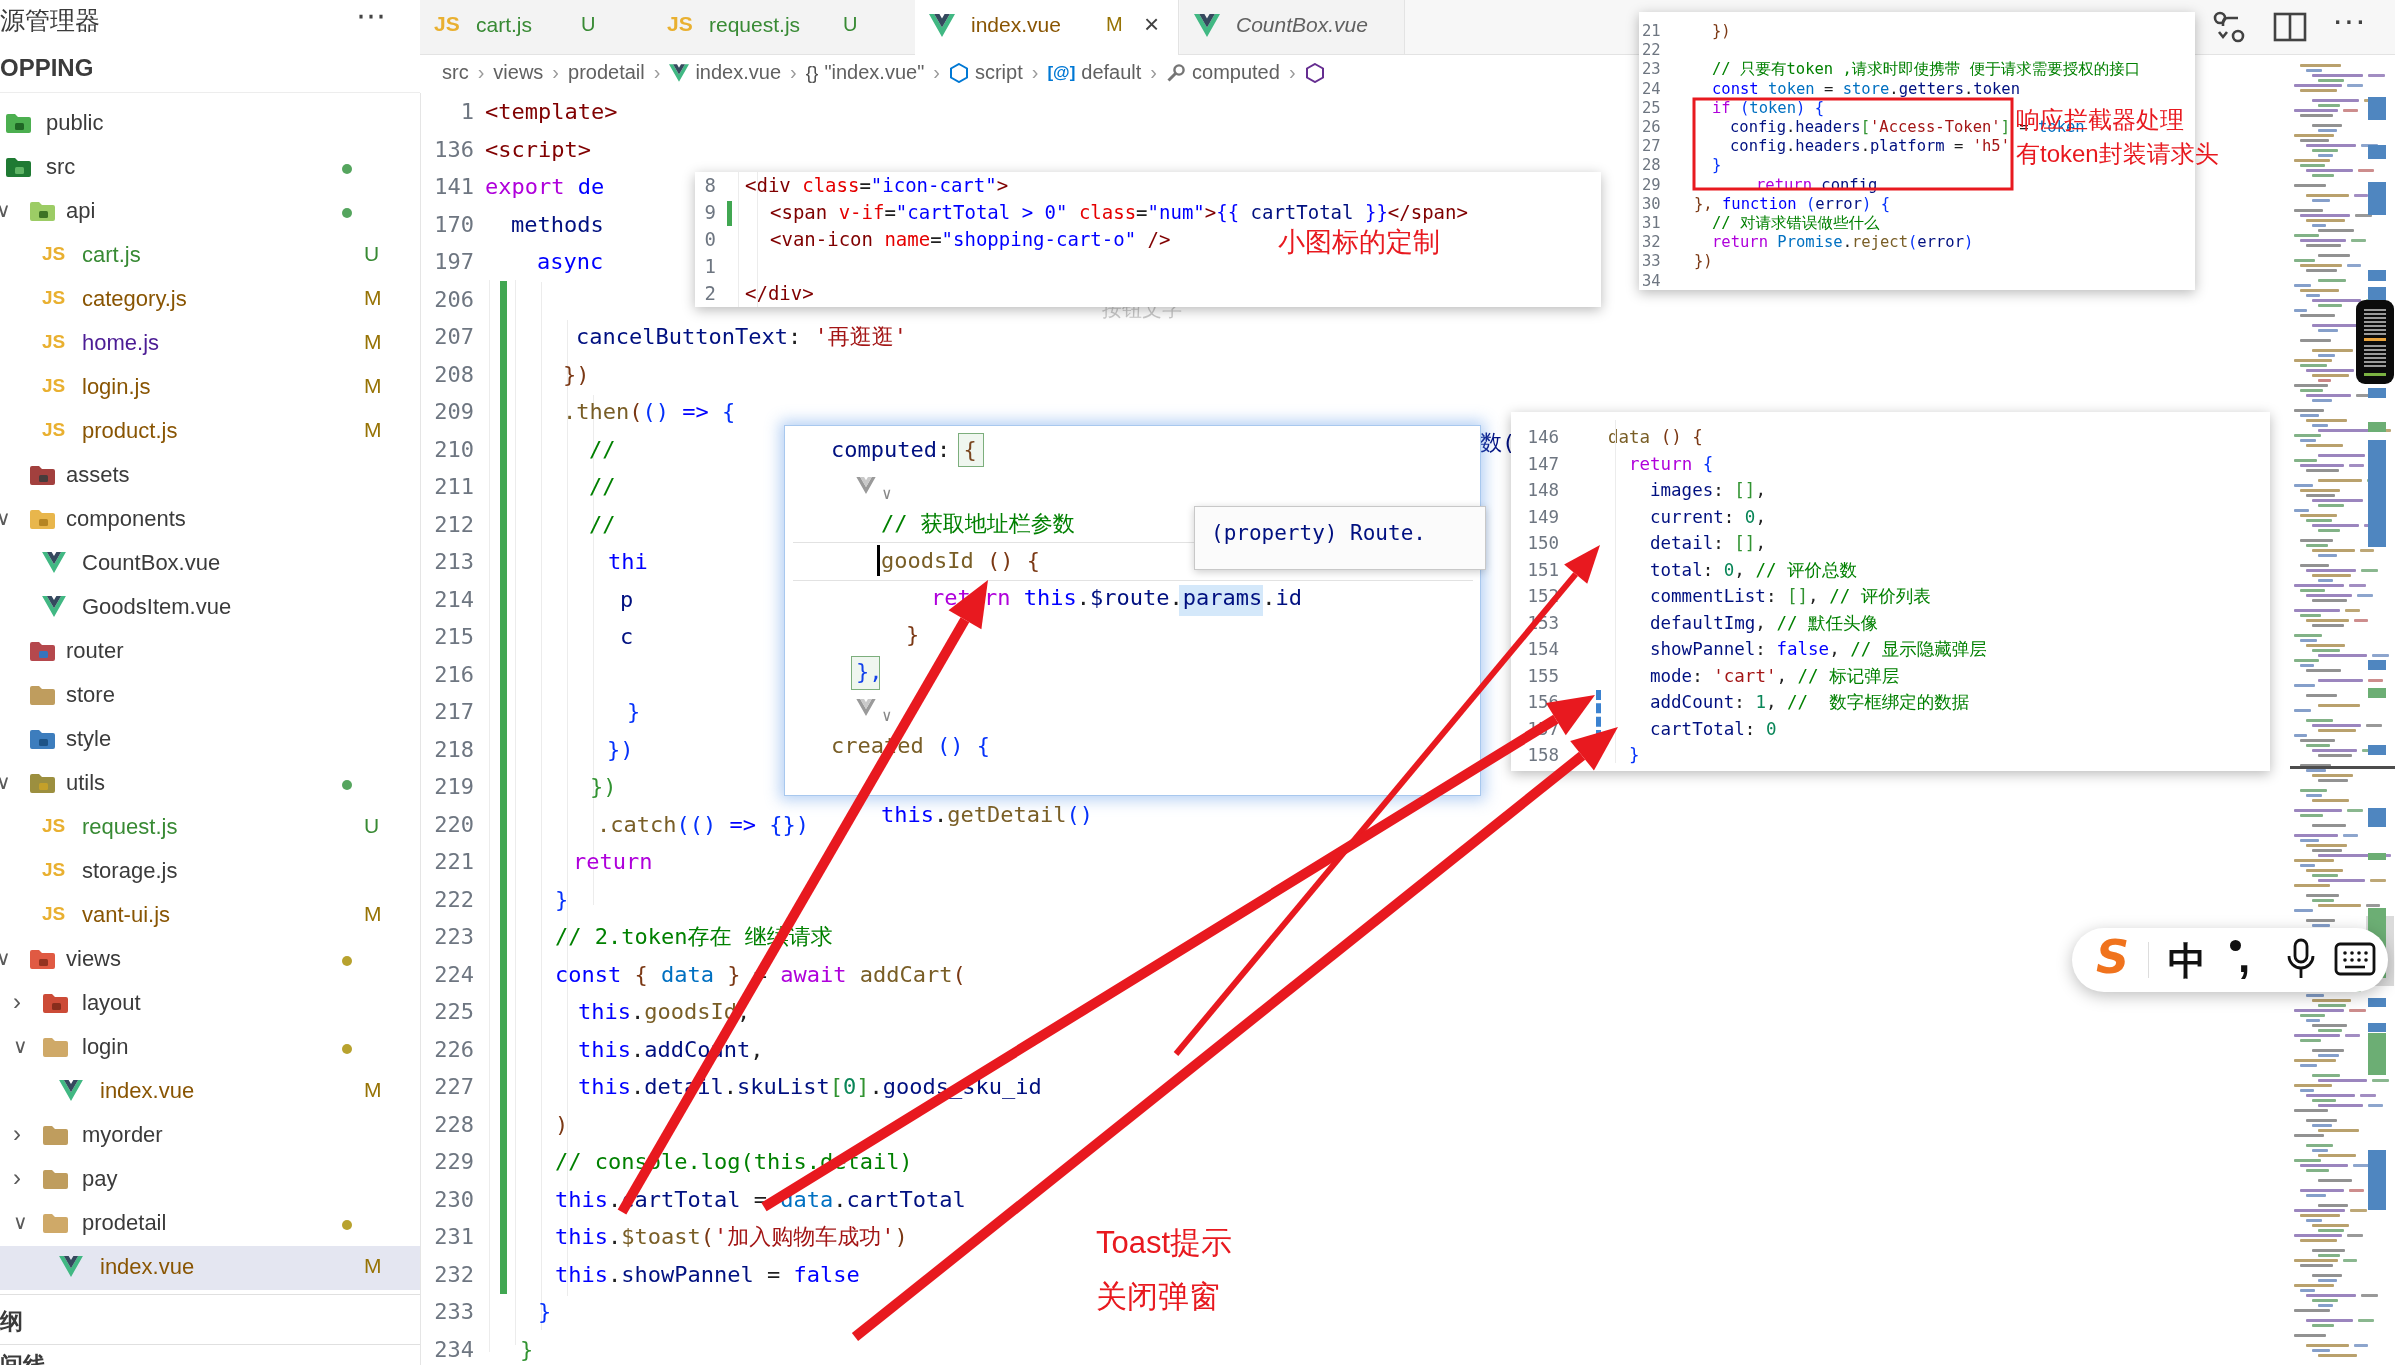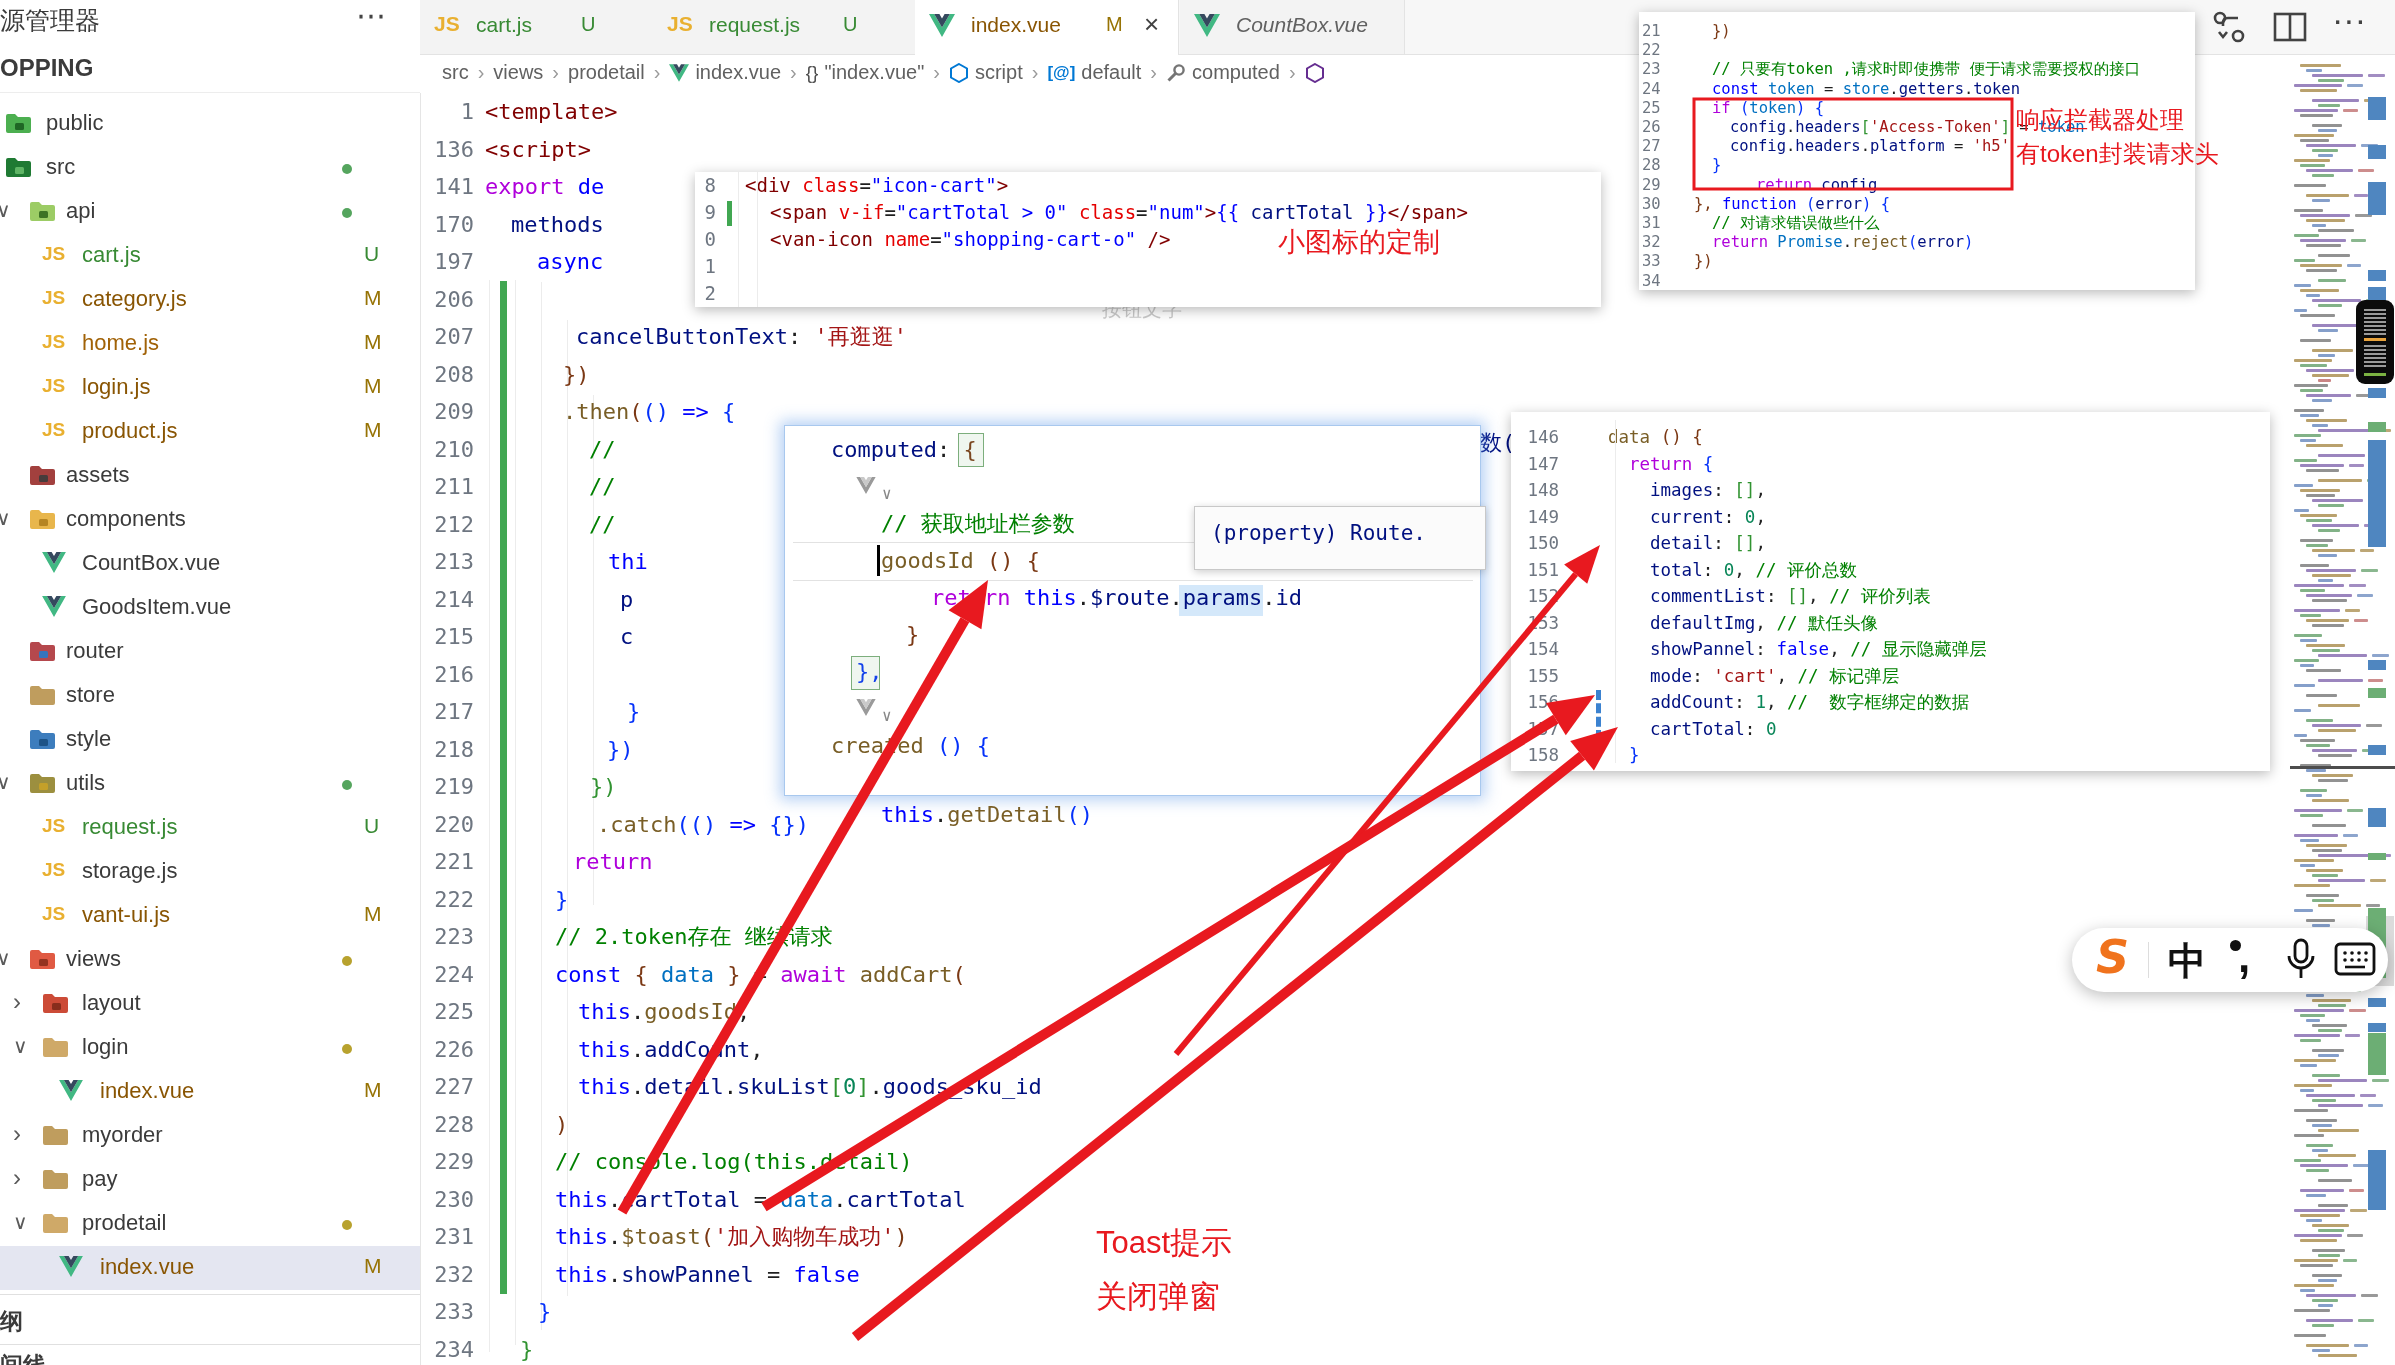--- a/index.html
+++ b/index.html
@@ -94,21 +94,21 @@
           <div class="lbl" style="left: 82px; color: rgb(56, 138, 52);">cart.js</div>
           <div class="badge" style="color: rgb(56, 138, 52);">U</div>
         </div>
         <div class="trow" style="top: 278px;">
           <div class="abs jsic" style="left: 42px; top: 9px;">JS</div>
           <div class="lbl" style="left: 82px; color: rgb(137, 85, 3);">category.js</div>
           <div class="badge" style="color: rgb(151, 115, 5);">M</div>
         </div>
         <div class="trow" style="top: 322px;">
           <div class="abs jsic" style="left: 42px; top: 9px;">JS</div>
-          <div class="lbl" style="left: 82px; color: #a16207;">home.js</div>
+          <div class="lbl" style="left: 82px; color: #4c1d95;">home.js</div>
           <div class="badge" style="color: rgb(151, 115, 5);">M</div>
         </div>
         <div class="trow" style="top: 366px;">
           <div class="abs jsic" style="left: 42px; top: 9px;">JS</div>
           <div class="lbl" style="left: 82px; color: rgb(137, 85, 3);">login.js</div>
           <div class="badge" style="color: rgb(151, 115, 5);">M</div>
         </div>
         <div class="trow" style="top: 410px;">
           <div class="abs jsic" style="left: 42px; top: 9px;">JS</div>
           <div class="lbl" style="left: 82px; color: rgb(137, 85, 3);">product.js</div>
@@ -473,20 +473,21 @@
       <div class="gline code" style="left: 0px; top: 1331px; width: 2290px;"><div class="lnum" style="line-height: 38px;">234</div><div class="abs" style="left: 520px; top: 0px;"><span class="t-y">}</span></div></div>
     </div>
 
   <div class="abs code" style="left:1480px;top:428px;font-size:22px;color:#001080">数(</div>
   <div class="abs" style="left:1102px;top:296px;font-size:20px;color:#8a8a8a;opacity:.45;z-index:1">按钮文字</div>
 
   <div class="popup" id="popup-cart" style="left:695px;top:172px;width:906px;height:135px;z-index:5">
       <div class="abs code" style="left: 0px; top: 0px; width: 100%; height: 27px; line-height: 27px; font-size: 19px;"><div class="abs" style="left: 50px;"><span class="t-g">&lt;div </span><span class="t-a">class</span><span class="t-d">=</span><span class="t-k">"icon-cart"</span><span class="t-g">&gt;</span></div></div>
       <div class="abs code" style="left: 0px; top: 27px; width: 100%; height: 27px; line-height: 27px; font-size: 19px;"><div class="abs" style="left: 75px;"><span class="t-g">&lt;span </span><span class="t-a">v-if</span><span class="t-d">=</span><span class="t-k">"cartTotal &gt; 0"</span><span class="t-d"> </span><span class="t-a">class</span><span class="t-d">=</span><span class="t-k">"num"</span><span class="t-g">&gt;</span><span class="t-k">{{ </span><span class="t-p">cartTotal</span><span class="t-k"> }}</span><span class="t-g">&lt;/span&gt;</span></div></div>
       <div class="abs code" style="left: 0px; top: 54px; width: 100%; height: 27px; line-height: 27px; font-size: 19px;"><div class="abs" style="left: 75px;"><span class="t-g">&lt;van-icon </span><span class="t-a">name</span><span class="t-d">=</span><span class="t-k">"shopping-cart-o"</span><span class="t-g"> /&gt;</span></div></div>
+      <div class="abs code" style="left: 0px; top: 108px; width: 100%; height: 27px; line-height: 27px; font-size: 19px;"><div class="abs" style="left: 50px;"><span class="t-g">&lt;/div&gt;</span></div></div>
       <div class="abs code" style="left: 0px; top: 0px; width: 21px; text-align: right; color: rgb(110, 118, 129); font-size: 19px; line-height: 27px;">8</div>
       <div class="abs code" style="left: 0px; top: 27px; width: 21px; text-align: right; color: rgb(110, 118, 129); font-size: 19px; line-height: 27px;">9</div>
       <div class="abs code" style="left: 0px; top: 54px; width: 21px; text-align: right; color: rgb(110, 118, 129); font-size: 19px; line-height: 27px;">0</div>
       <div class="abs code" style="left: 0px; top: 81px; width: 21px; text-align: right; color: rgb(110, 118, 129); font-size: 19px; line-height: 27px;">1</div>
       <div class="abs code" style="left: 0px; top: 108px; width: 21px; text-align: right; color: rgb(110, 118, 129); font-size: 19px; line-height: 27px;">2</div>
       <div class="abs" style="left: 32px; top: 29px; width: 5px; height: 25px; background: rgb(65, 167, 82);"></div>
       <div class="abs" style="left: 43px; top: 0px; width: 1px; height: 135px; background: rgb(236, 236, 236);"></div>
       <div class="abs" style="left: 62px; top: 0px; width: 1px; height: 135px; background: rgb(236, 236, 236);"></div>
     </div>
 

